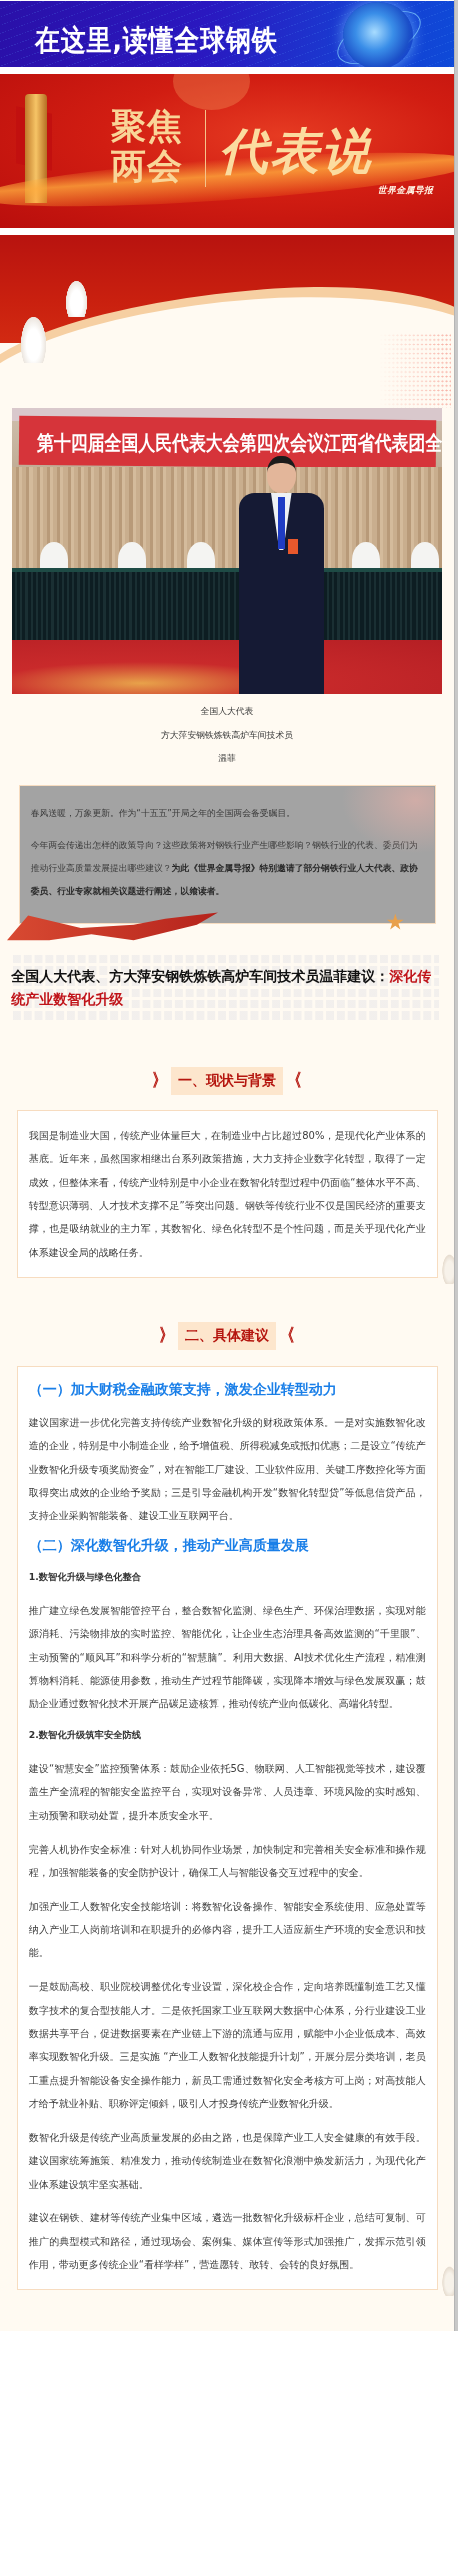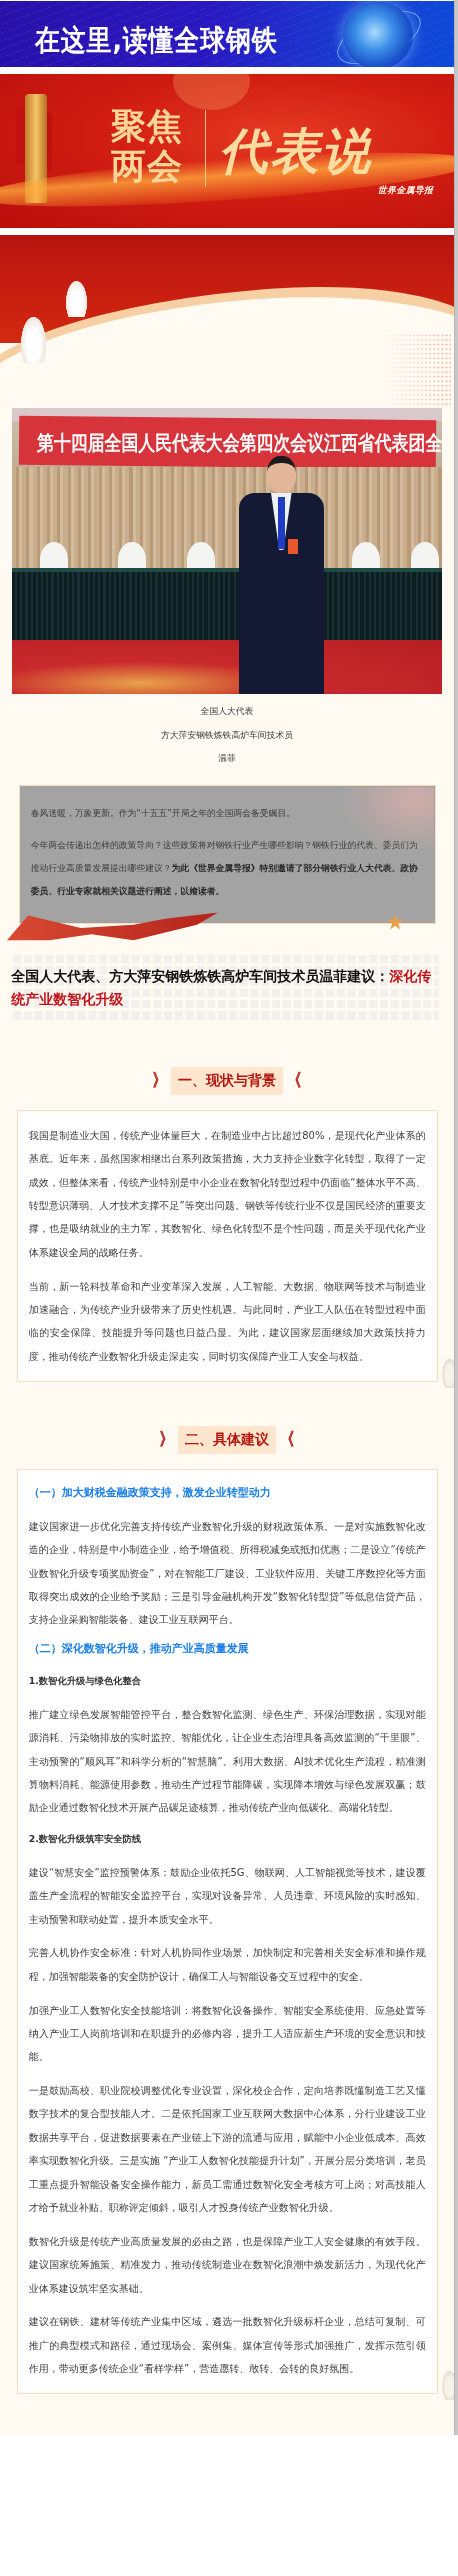--- a/index.html
+++ b/index.html
@@ -82,21 +82,21 @@
   .headline h1 { position: relative; font-size: 14px; line-height: 23px; font-weight: bold; color: #111111; }
   .headline h1 .accent { color: #c0141a; }
 
   .sec-head { display: flex; justify-content: center; align-items: center; margin-top: 44px; }
   .sec-head .chev { color: #b5160f; font-size: 17.5px; font-weight: bold; line-height: 1; margin: 0 3.1px; transform: scaleX(0.7); }
   .sec-head .label { background: #fde6cd; color: #b5160f; font-size: 14px; font-weight: bold; padding: 5.2px 7.2px; }
 
   .content-box { margin: 15.5px 0 0 16.5px; width: 421px; border: 0.5px solid #f7dcc0; background: #ffffff; padding: 12.4px 10.8px 12.4px 11.3px; position: relative; }
   .content-box p { font-size: 10px; line-height: 23.4px; color: #3d3d3d; text-align: justify; }
   .content-box p + p { margin-top: 10.3px; }
-  .content-box .sub { color: #1a7fe8; font-weight: bold; font-size: 11px; line-height: 20.6px; margin-top: 7.2px; margin-bottom: 11.3px; }
+  .content-box .sub { color: #1a7fe8; font-weight: bold; font-size: 14px; line-height: 20.6px; margin-top: 7.2px; margin-bottom: 11.3px; }
   .content-box .sub:first-child { margin-top: 0; }
   .content-box .num { font-weight: bold; color: #333; font-size: 9.3px; line-height: 20.6px; margin-top: 9.3px; margin-bottom: 11.3px; }
   .dove-side { position: absolute; right: -20.6px; bottom: -7.2px; width: 15.5px; height: 30px; background: radial-gradient(ellipse at 50% 55%, #f7f2ea 40%, #e7ddd0 65%, rgba(255,255,255,0) 70%); }
 </style>
 </head>
 <body>
 
 <div class="page">
 
   <div class="banner1">
@@ -171,21 +171,20 @@
       <h1><span>全国人大代表、方大萍安钢铁炼铁高炉车间技术员温菲建议：</span><span class="accent">深化传统产业数智化升级</span></h1>
     </div>
 
     <div class="sec-head">
       <span class="chev">》</span>
       <span class="label">一、现状与背景</span>
       <span class="chev">《</span>
     </div>
     <div class="content-box">
       <p>我国是制造业大国，传统产业体量巨大，在制造业中占比超过80%，是现代化产业体系的基底。近年来，虽然国家相继出台系列政策措施，大力支持企业数字化转型，取得了一定成效，但整体来看，传统产业特别是中小企业在数智化转型过程中仍面临“整体水平不高、转型意识薄弱、人才技术支撑不足”等突出问题。钢铁等传统行业不仅是国民经济的重要支撑，也是吸纳就业的主力军，其数智化、绿色化转型不是个性问题，而是关乎现代化产业体系建设全局的战略任务。</p>
-      <p>当前，新一轮科技革命和产业变革深入发展，人工智能、大数据、物联网等技术与制造业加速融合，为传统产业升级带来了历史性机遇。与此同时，产业工人队伍在转型过程中面临的安全保障、技能提升等问题也日益凸显。为此，建议国家层面继续加大政策扶持力度，推动传统产业数智化升级走深走实，同时切实保障产业工人安全与权益。</p>
       <div class="dove-side"></div>
     </div>
 
     <div class="sec-head">
       <span class="chev">》</span>
       <span class="label">二、具体建议</span>
       <span class="chev">《</span>
     </div>
     <div class="content-box">
       <div class="sub">（一）加大财税金融政策支持，激发企业转型动力</div>

